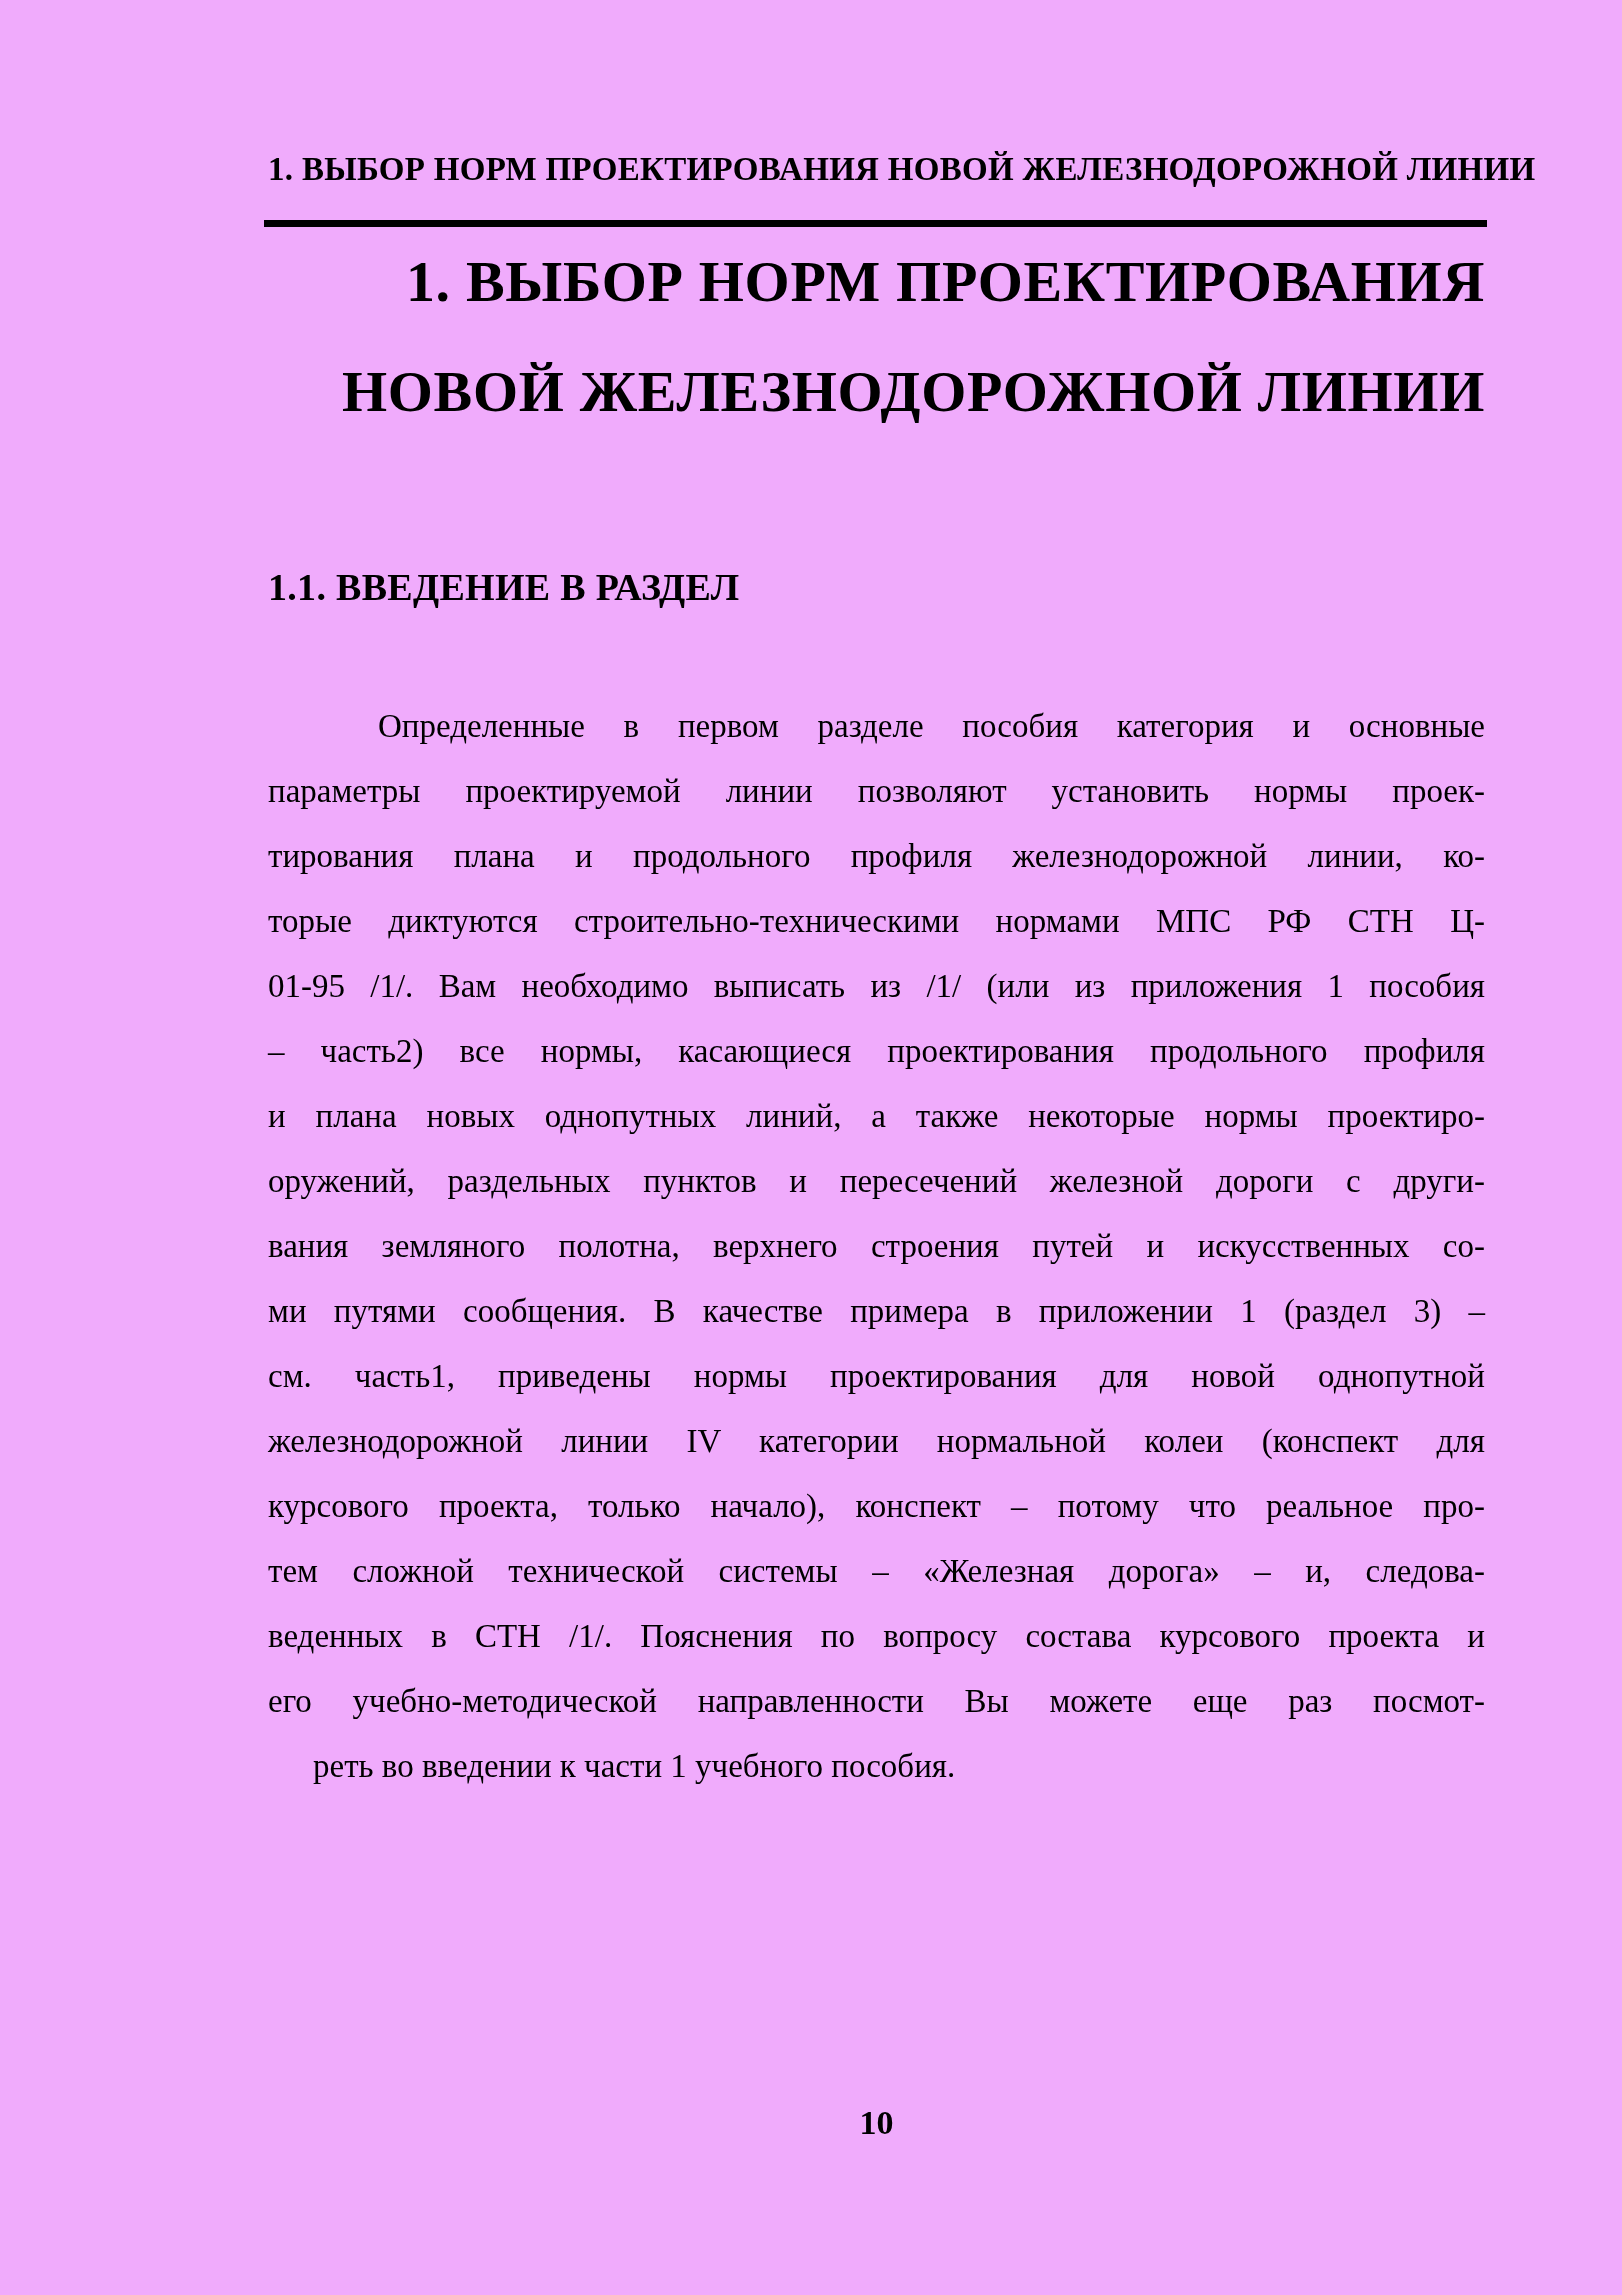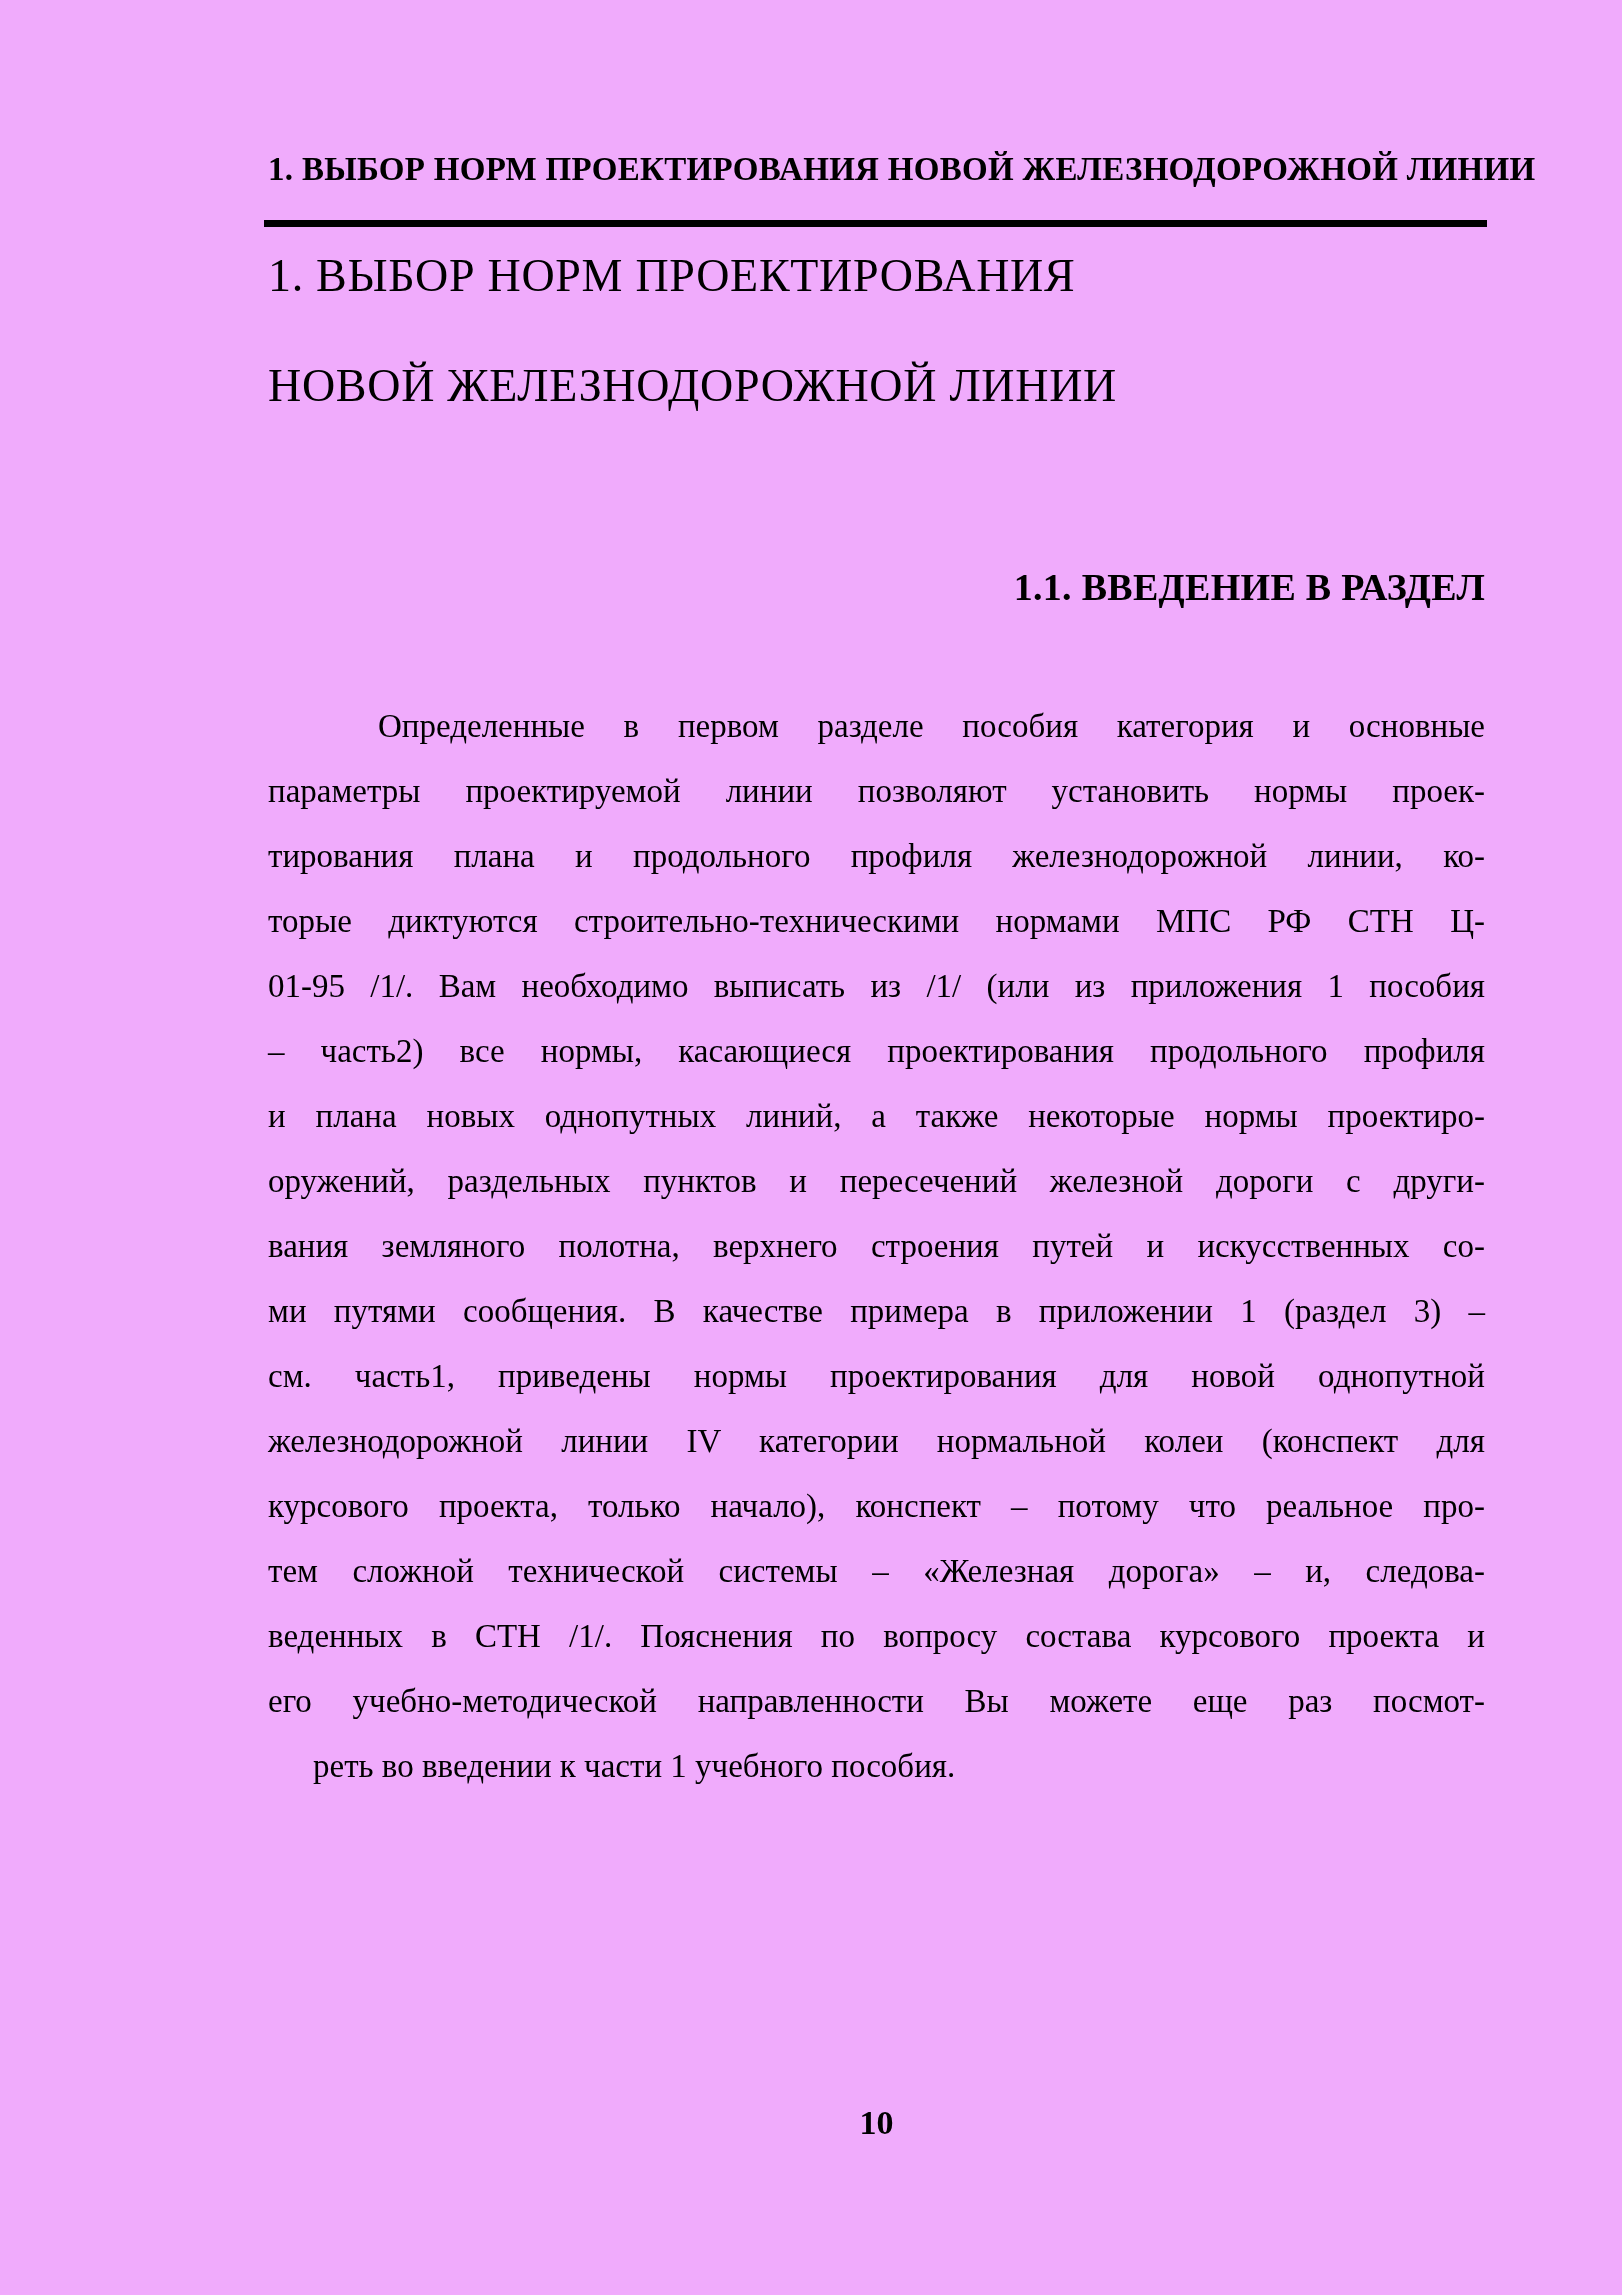--- a/index.html
+++ b/index.html
@@ -31,32 +31,32 @@
     white-space: nowrap;
   }
   .head-rule {
     top: 220px;
     left: 264px;
     width: 1223px;
     height: 7.2px;
     background: #000000;
   }
   .doc-title {
-    text-align: left;
-    font-weight: normal;
-    font-size: 46px;
+    text-align: right;
+    font-weight: bold;
+    font-size: 58px;
     line-height: 1;
     letter-spacing: 0.7px;
     white-space: nowrap;
   }
   .doc-title.l1 { top: 253px; }
   .doc-title.l2 { top: 363px; }
   .section-heading {
     top: 568px;
-    text-align: right;
+    text-align: left;
     font-weight: bold;
     font-size: 38px;
     line-height: 1;
     letter-spacing: 0.3px;
   }
   .body-text {
     top: 694px;
     font-size: 33px;
     line-height: 65px;
   }

